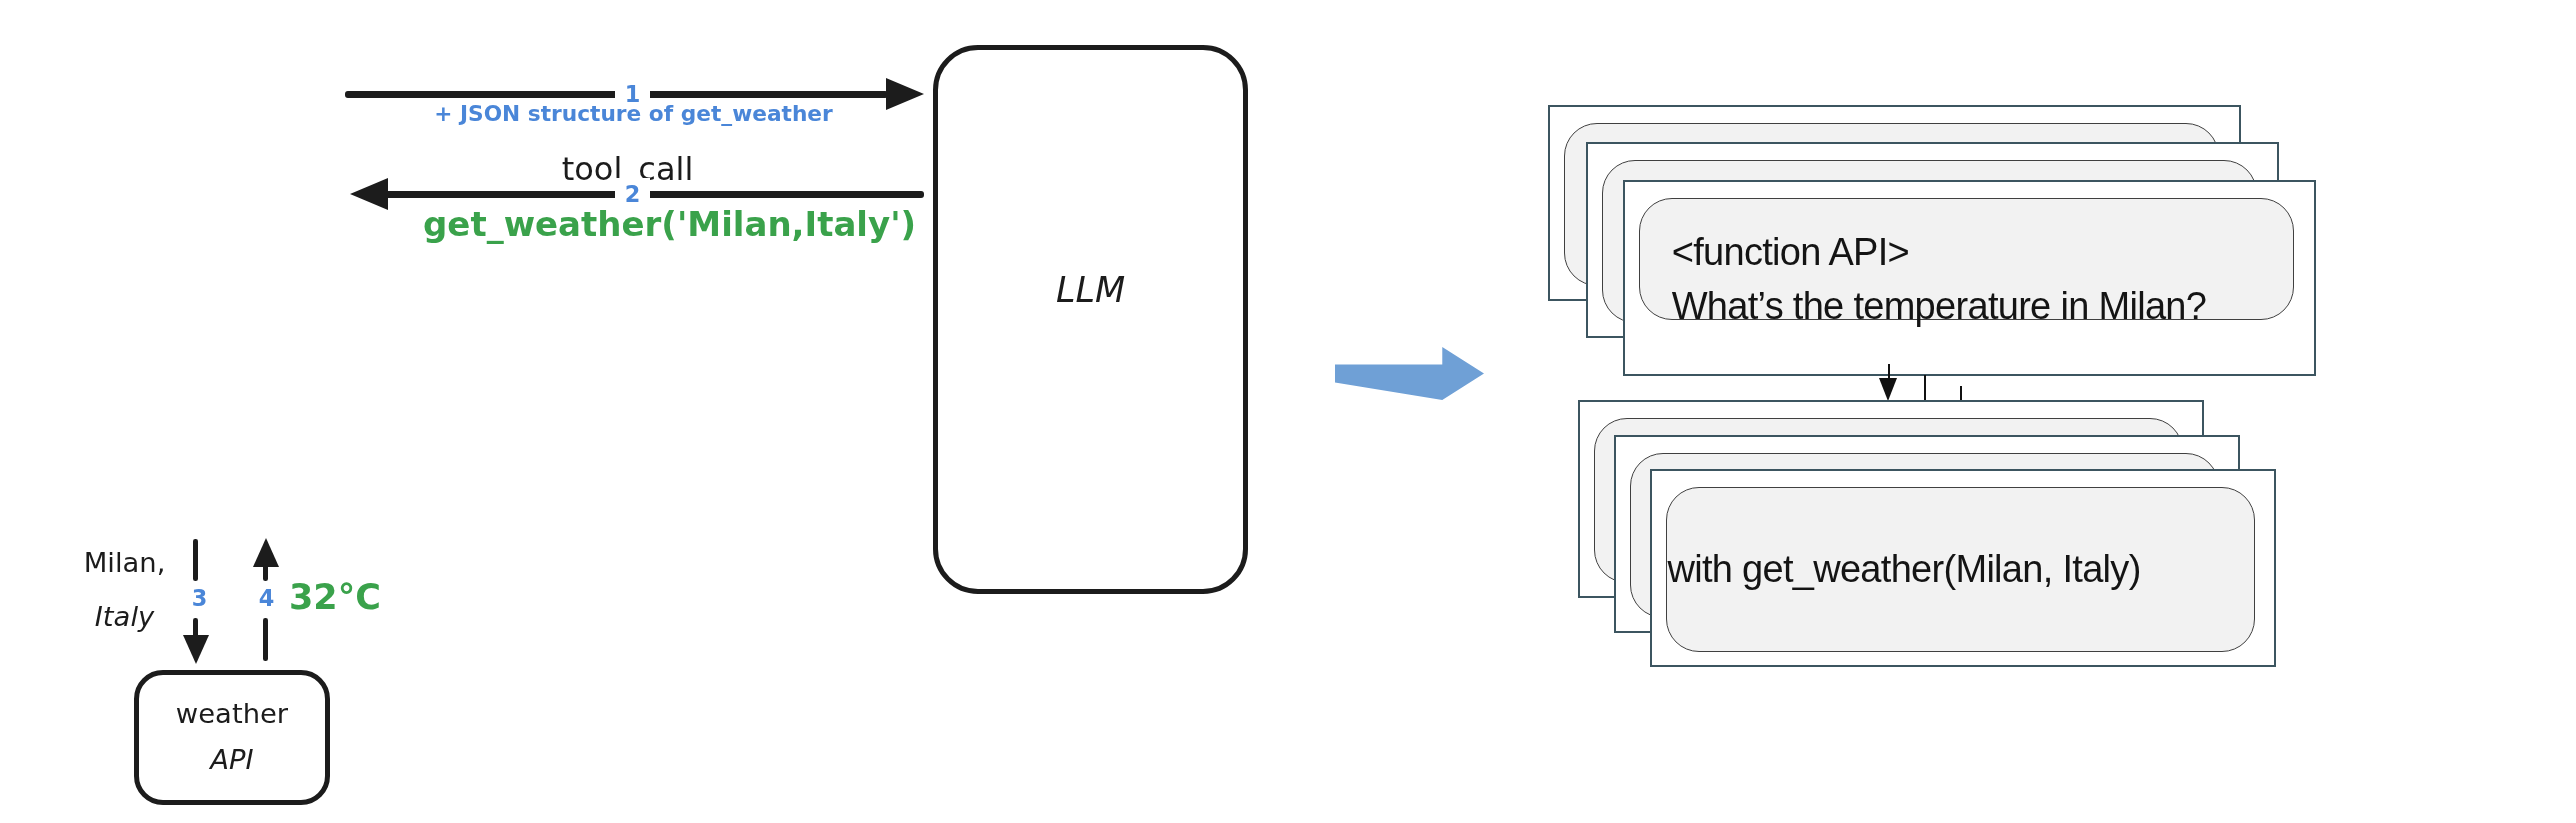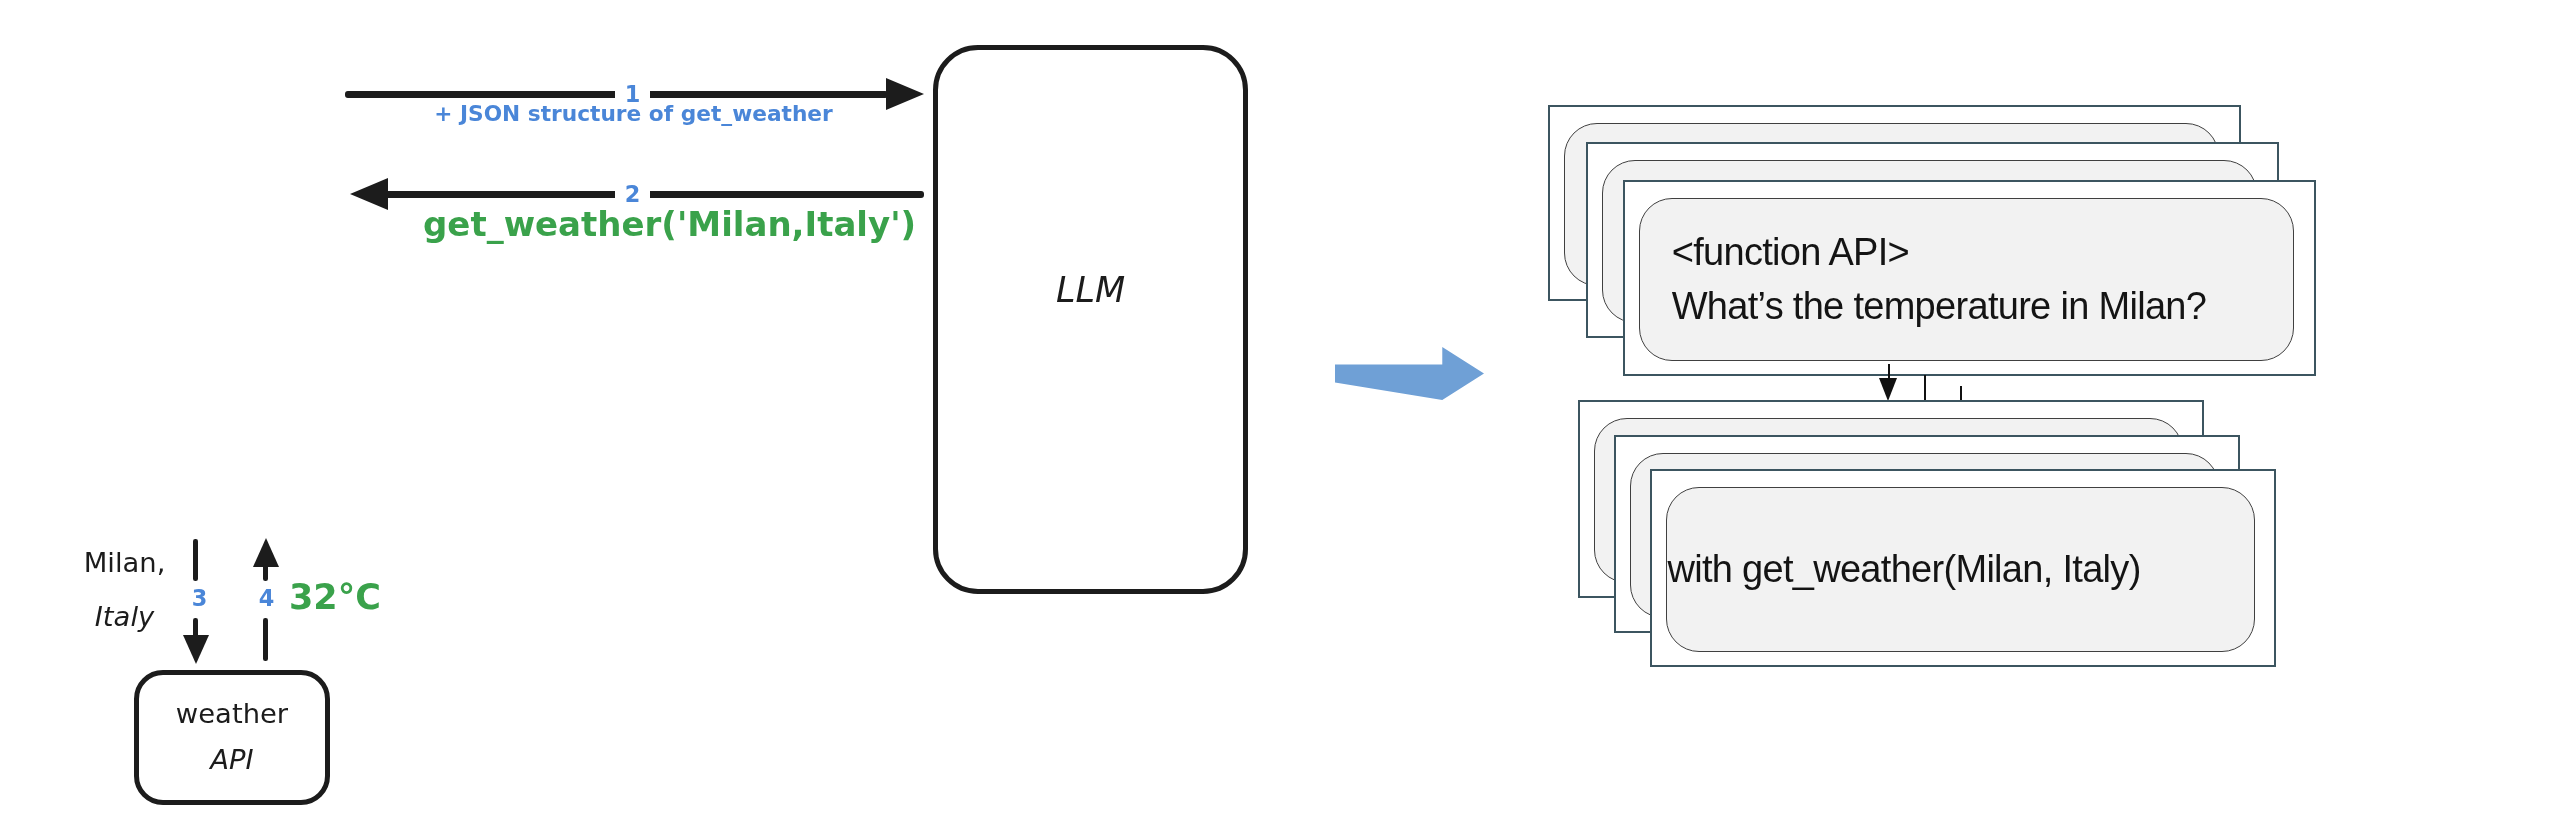--- a/index.html
+++ b/index.html
@@ -54,20 +54,21 @@
   <div class="sketch-box" style="left:134px;top:670px;width:196px;height:135px;border-radius:29px;">
     <div class="box-label" style="top:23px;font-size:27.4px;">weather</div>
     <div class="box-label" style="top:69px;font-size:27.4px;font-style:italic;">API</div>
   </div>
 
   <div class="hline" style="left:345px;top:91px;width:543px;"></div>
   <div class="head-right" style="left:886px;top:78px;"></div>
   <div class="num-chip" style="left:615px;top:78px;width:35px;color:#4a86d8;">1</div>
   <div class="hand-label" style="left:417px;top:101px;width:433px;text-align:center;font-size:21.7px;font-weight:bold;color:#4a86d8;">+ JSON structure of get_weather</div>
 
+  <div class="hand-label" style="left:411px;top:150px;width:433px;text-align:center;font-size:32px;">tool_call</div>
   <div class="hline" style="left:385px;top:191px;width:539px;"></div>
   <div class="head-left" style="left:350px;top:178px;"></div>
   <div class="num-chip" style="left:615px;top:178px;width:35px;color:#4a86d8;">2</div>
   <div class="hand-label" style="left:423px;top:204px;width:433px;text-align:center;font-size:34px;font-weight:bold;color:#3aa24b;">get_weather('Milan,Italy')</div>
 
   <div class="hand-label" style="left:72px;top:547px;width:105px;text-align:center;font-size:27.4px;">Milan,</div>
   <div class="hand-label" style="left:72px;top:601px;width:105px;text-align:center;font-size:27.4px;font-style:italic;">Italy</div>
   <div class="vline" style="left:193px;top:539px;height:42px;"></div>
   <div class="hand-label" style="left:185px;top:585px;width:29px;text-align:center;font-size:22.4px;font-weight:bold;color:#4a86d8;">3</div>
   <div class="vline" style="left:193px;top:618px;height:19px;"></div>
@@ -82,21 +83,21 @@
   <div class="block-arrow" style="left:1335px;top:347px;width:149px;height:53px;background:#6fa0d6;"></div>
 
   <div>
     <div class="card" style="left:1548px;top:105px;width:693px;height:196px;">
       <div class="card-gray" style="left:13.7px;top:16px;width:655px;height:163px;"></div>
     </div>
     <div class="card" style="left:1586px;top:142px;width:693px;height:196px;">
       <div class="card-gray" style="left:13.7px;top:16px;width:655px;height:163px;"></div>
     </div>
     <div class="card" style="left:1623px;top:180px;width:693px;height:196px;">
-      <div class="card-gray" style="left:13.7px;top:16px;width:655px;height:163px;padding:26px 21.7px 0 32px;">
+      <div class="card-gray" style="left:13.7px;top:16px;width:655px;height:122px;padding:26px 21.7px 0 32px;">
         <div style="font-size:38px;line-height:54px;letter-spacing:-0.7px;">&lt;function API&gt;</div>
         <div style="font-size:38px;line-height:54px;letter-spacing:-0.7px;">What’s the temperature in Milan?</div>
       </div>
     </div>
   </div>
 
   <div>
     <div class="thinline" style="left:1888px;top:364px;height:15px;"></div>
     <div class="small-head-down" style="left:1879px;top:378px;"></div>
     <div class="thinline" style="left:1924px;top:375px;height:40px;"></div>

